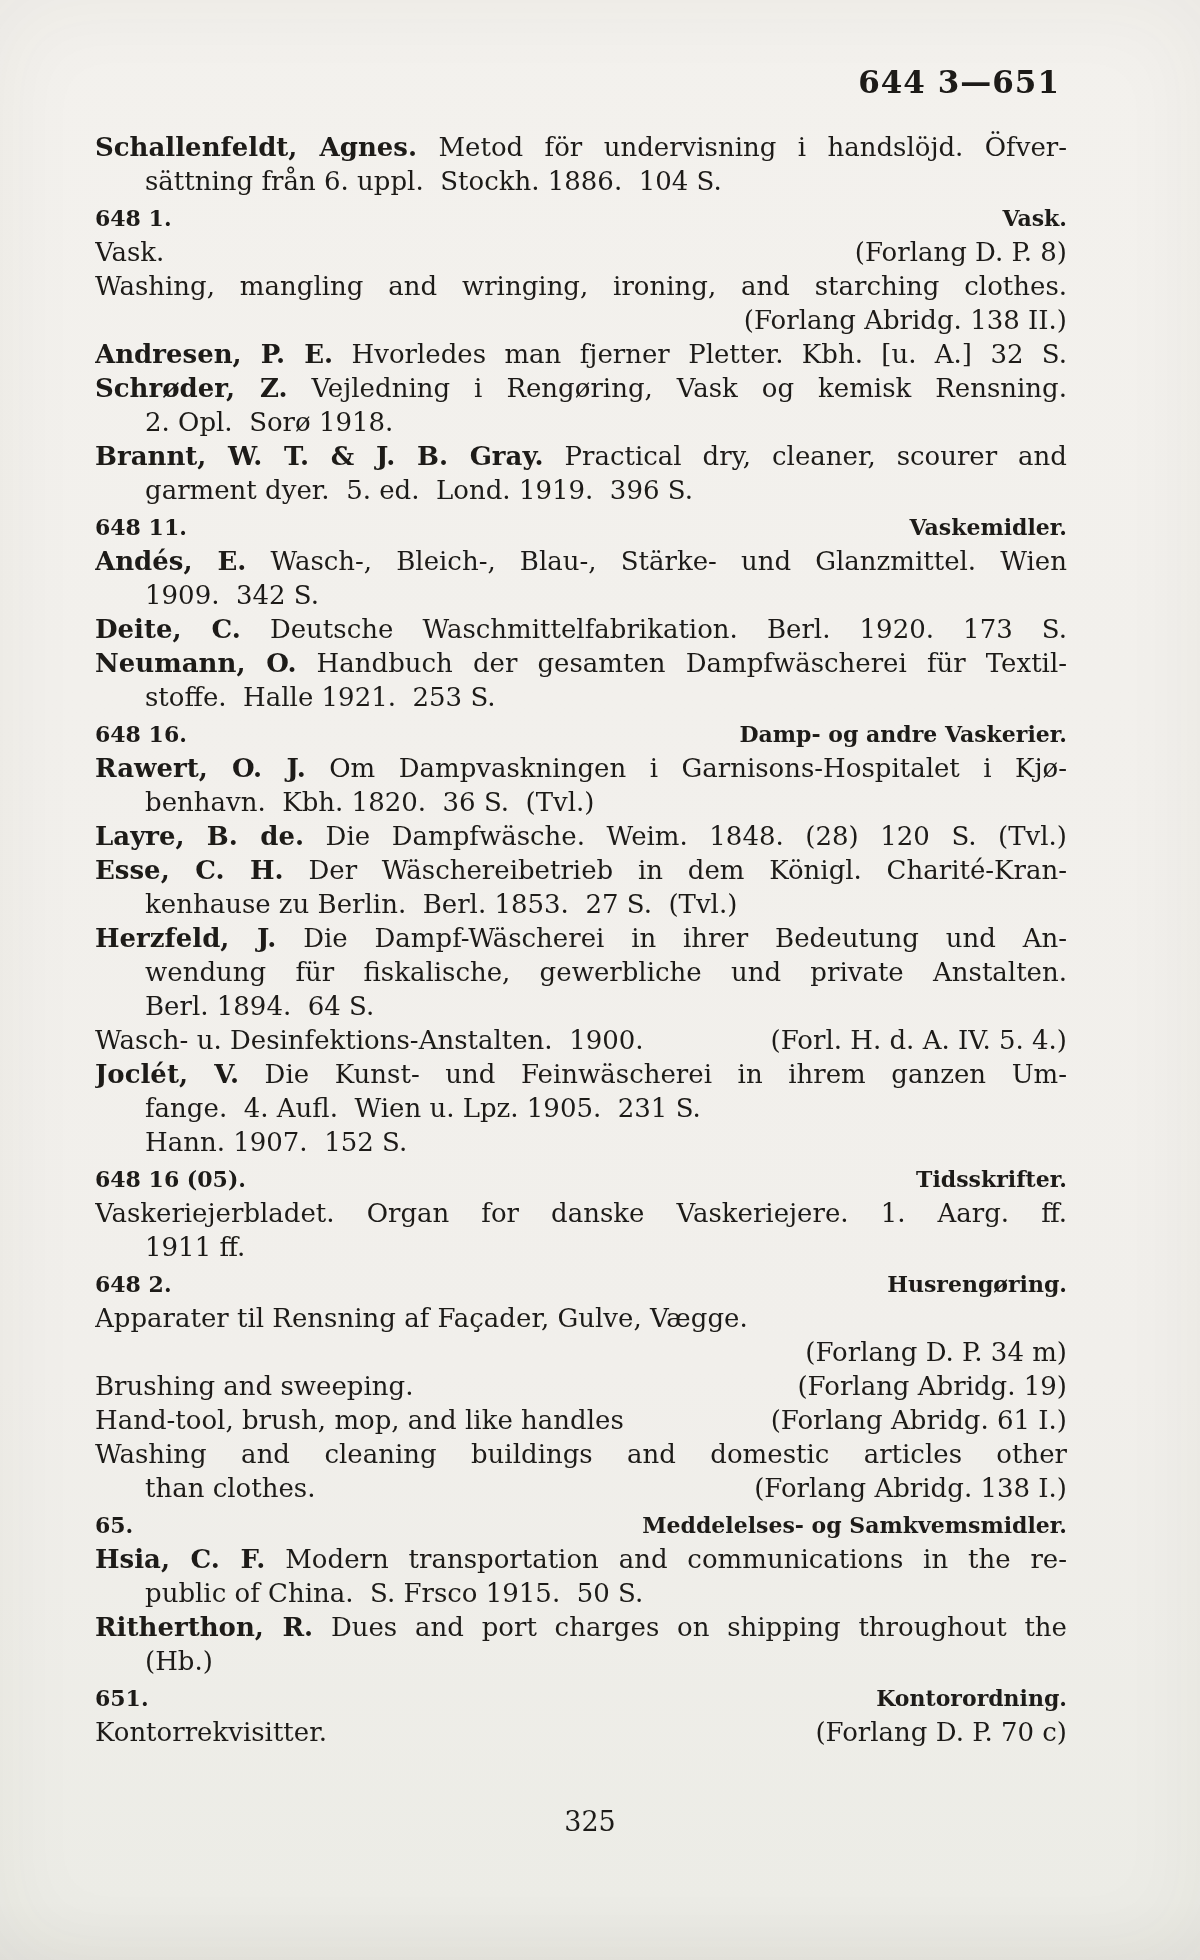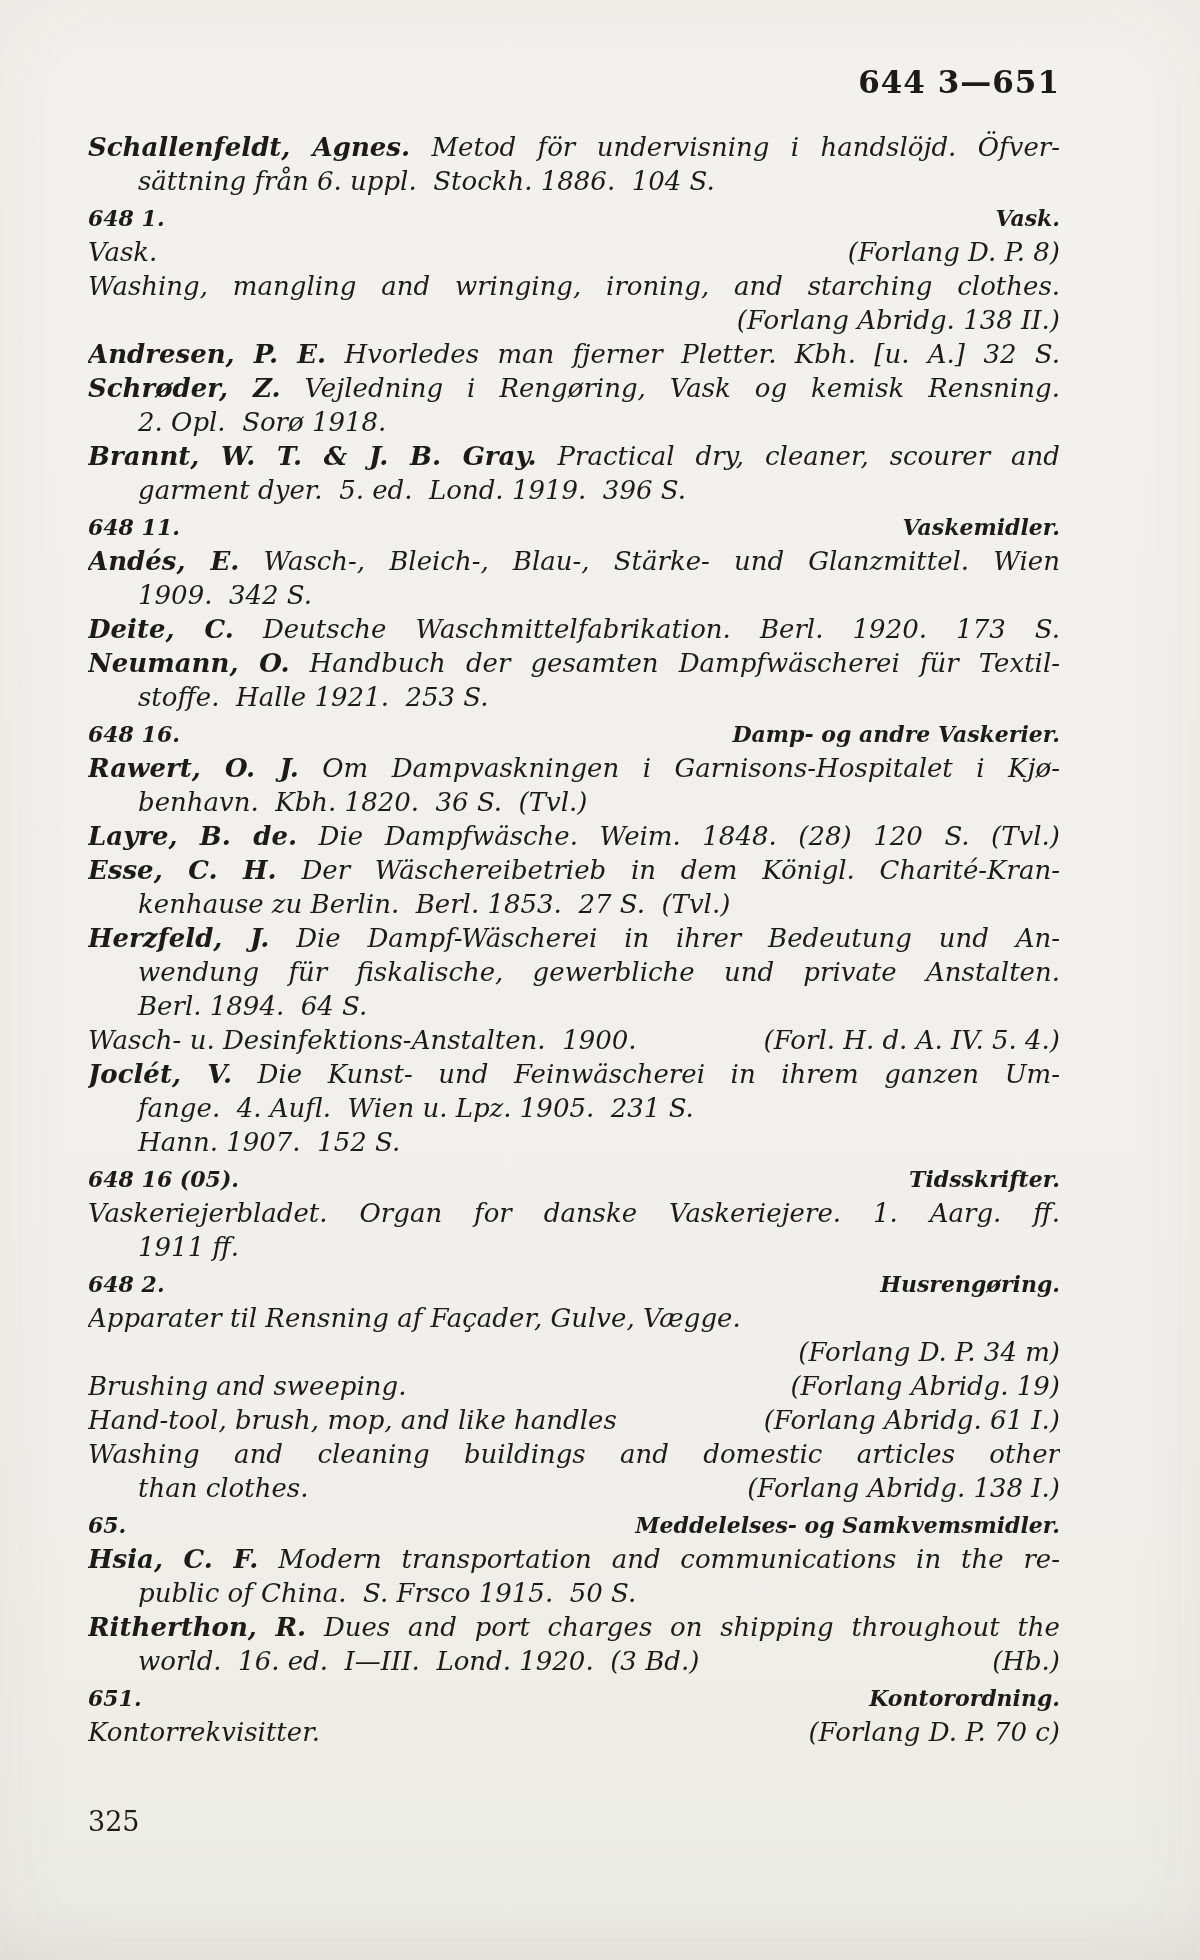--- a/index.html
+++ b/index.html
@@ -27,39 +27,39 @@
     width: 972px;
     text-align: right;
     font-weight: bold;
     font-size: 31px;
     letter-spacing: 1px;
     white-space: pre;
   }
   .col {
     position: absolute;
     top: 130px;
-    left: 88px;
+    left: 95px;
     width: 972px;
     font-size: 26px;
     line-height: 34px;
-    font-style: italic;
   }
   .row { height: 34px; overflow: hidden; }
   .row.indent { padding-left: 50px; }
   .row.j { text-align: justify; text-align-last: justify; }
   .row.l { white-space: pre-wrap; }
   .row.r { white-space: pre-wrap; text-align: right; }
   .row.lr { display: flex; justify-content: space-between; white-space: pre-wrap; }
   .row.section { margin-top: 3px; font-size: 22px; }
   .b { font-weight: bold; }
   .pagenum {
     position: absolute;
     top: 1806px;
-    left: 88px;
+    left: 104px;
     width: 972px;
+    text-align: center;
     font-size: 27px;
   }
 </style>
 </head>
 <body>
 
 <div class="page">
   <div class="header-num">644 3—651</div>
 
   <div class="col">
@@ -100,19 +100,19 @@
       <div class="row l"><span>Apparater til Rensning af Façader, Gulve, Vægge.</span></div>
       <div class="row r"><span>(Forlang D. P. 34 m)</span></div>
       <div class="row lr"><span><span>Brushing and sweeping.</span></span><span><span>(Forlang Abridg. 19)</span></span></div>
       <div class="row lr"><span><span>Hand-tool, brush, mop, and like handles</span></span><span><span>(Forlang Abridg. 61 I.)</span></span></div>
       <div class="row j"><span>Washing and cleaning buildings and domestic articles other</span></div>
       <div class="row lr indent"><span><span>than clothes.</span></span><span><span>(Forlang Abridg. 138 I.)</span></span></div>
       <div class="row lr section"><span><span class="b">65.</span></span><span><span class="b">Meddelelses- og Samkvemsmidler.</span></span></div>
       <div class="row j"><span class="b">Hsia, C. F.</span><span> Modern transportation and communications in the re-</span></div>
       <div class="row l indent"><span>public of China.  S. Frsco 1915.  50 S.</span></div>
       <div class="row j"><span class="b">Ritherthon, R.</span><span> Dues and port charges on shipping throughout the</span></div>
-      <div class="row lr indent"><span><span>world.  16. ed.  I—III.  Lond. 1920.  (3 Bd.)</span></span><span><span>(Hb.)</span></span></div>
+      <div class="row lr indent"><span><span>(Hb.)</span></span></div>
       <div class="row lr section"><span><span class="b">651.</span></span><span><span class="b">Kontorordning.</span></span></div>
       <div class="row lr"><span><span>Kontorrekvisitter.</span></span><span><span>(Forlang D. P. 70 c)</span></span></div>
     </div>
 
   <div class="pagenum">325</div>
 </div>
 
 </body></html>

